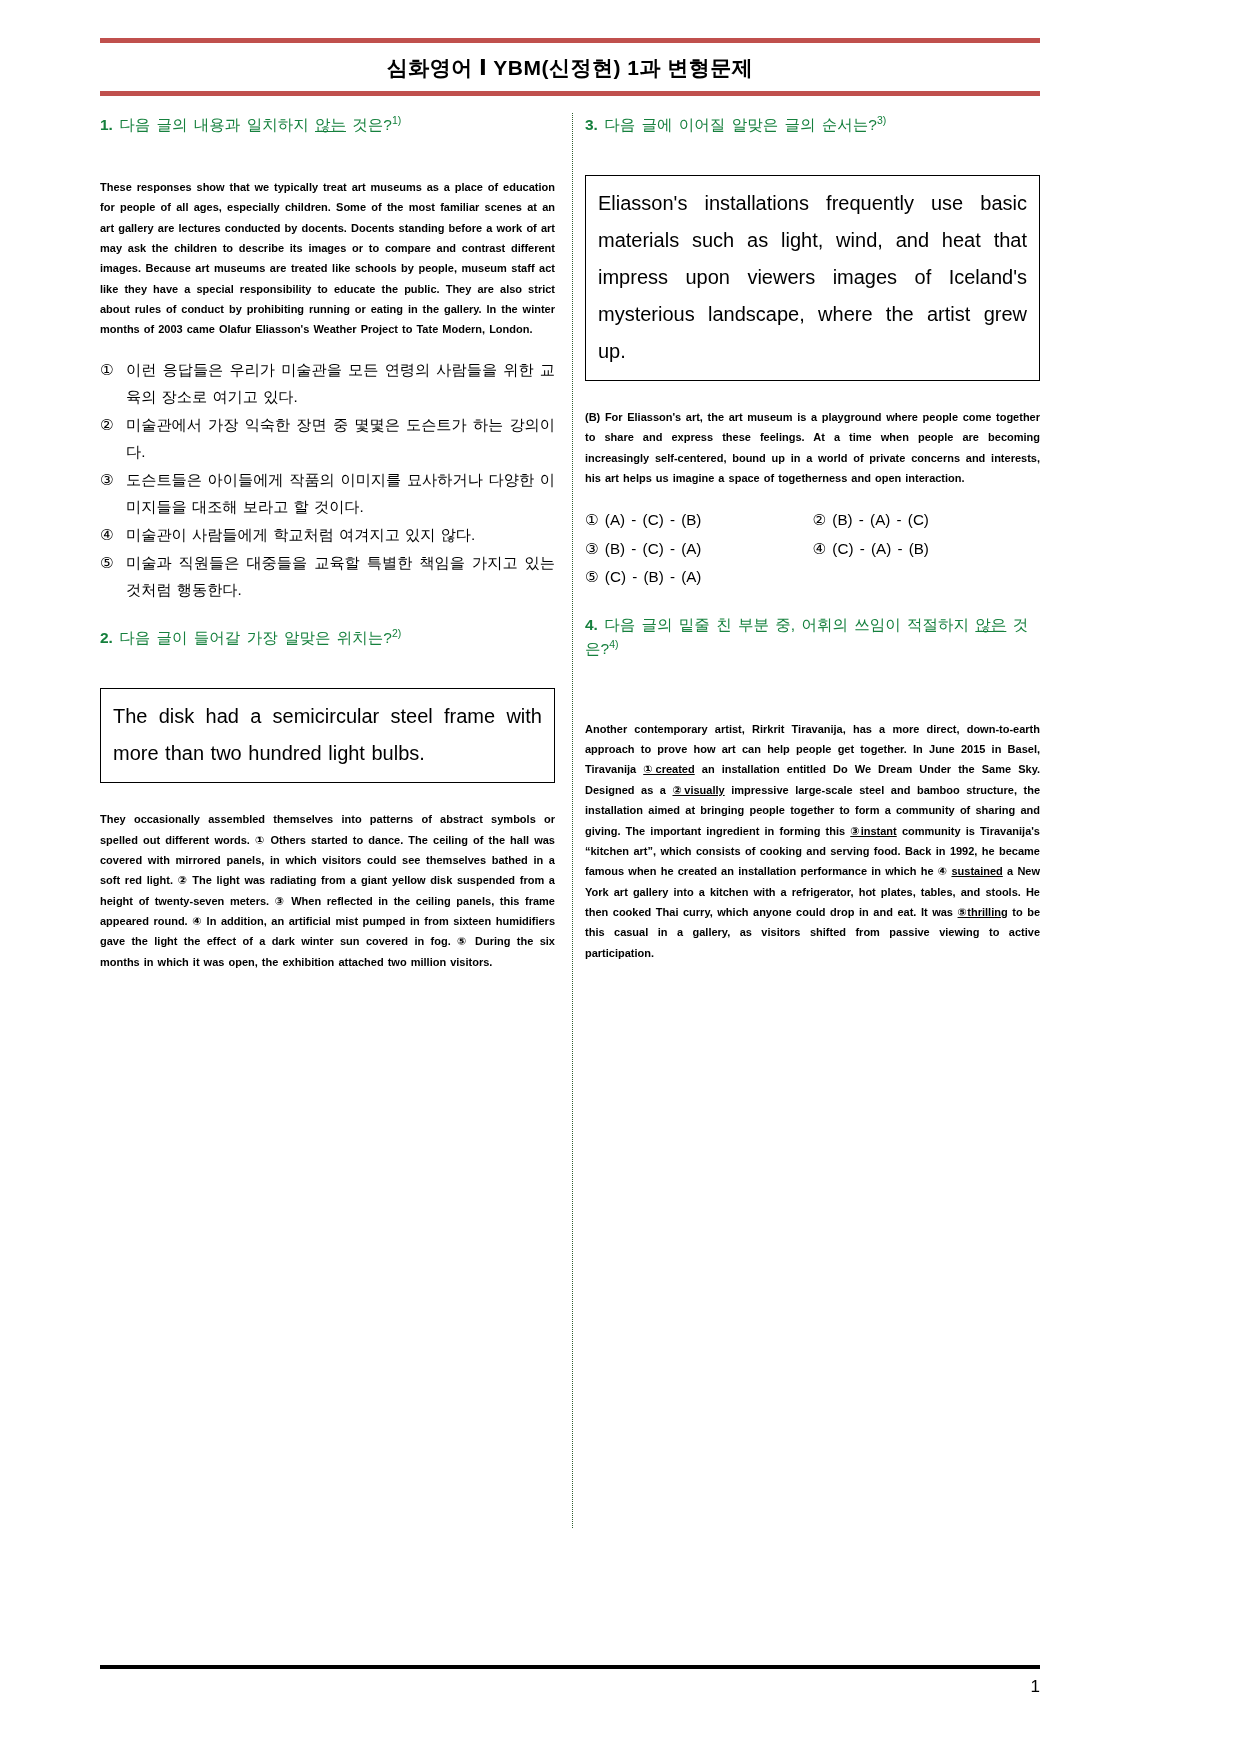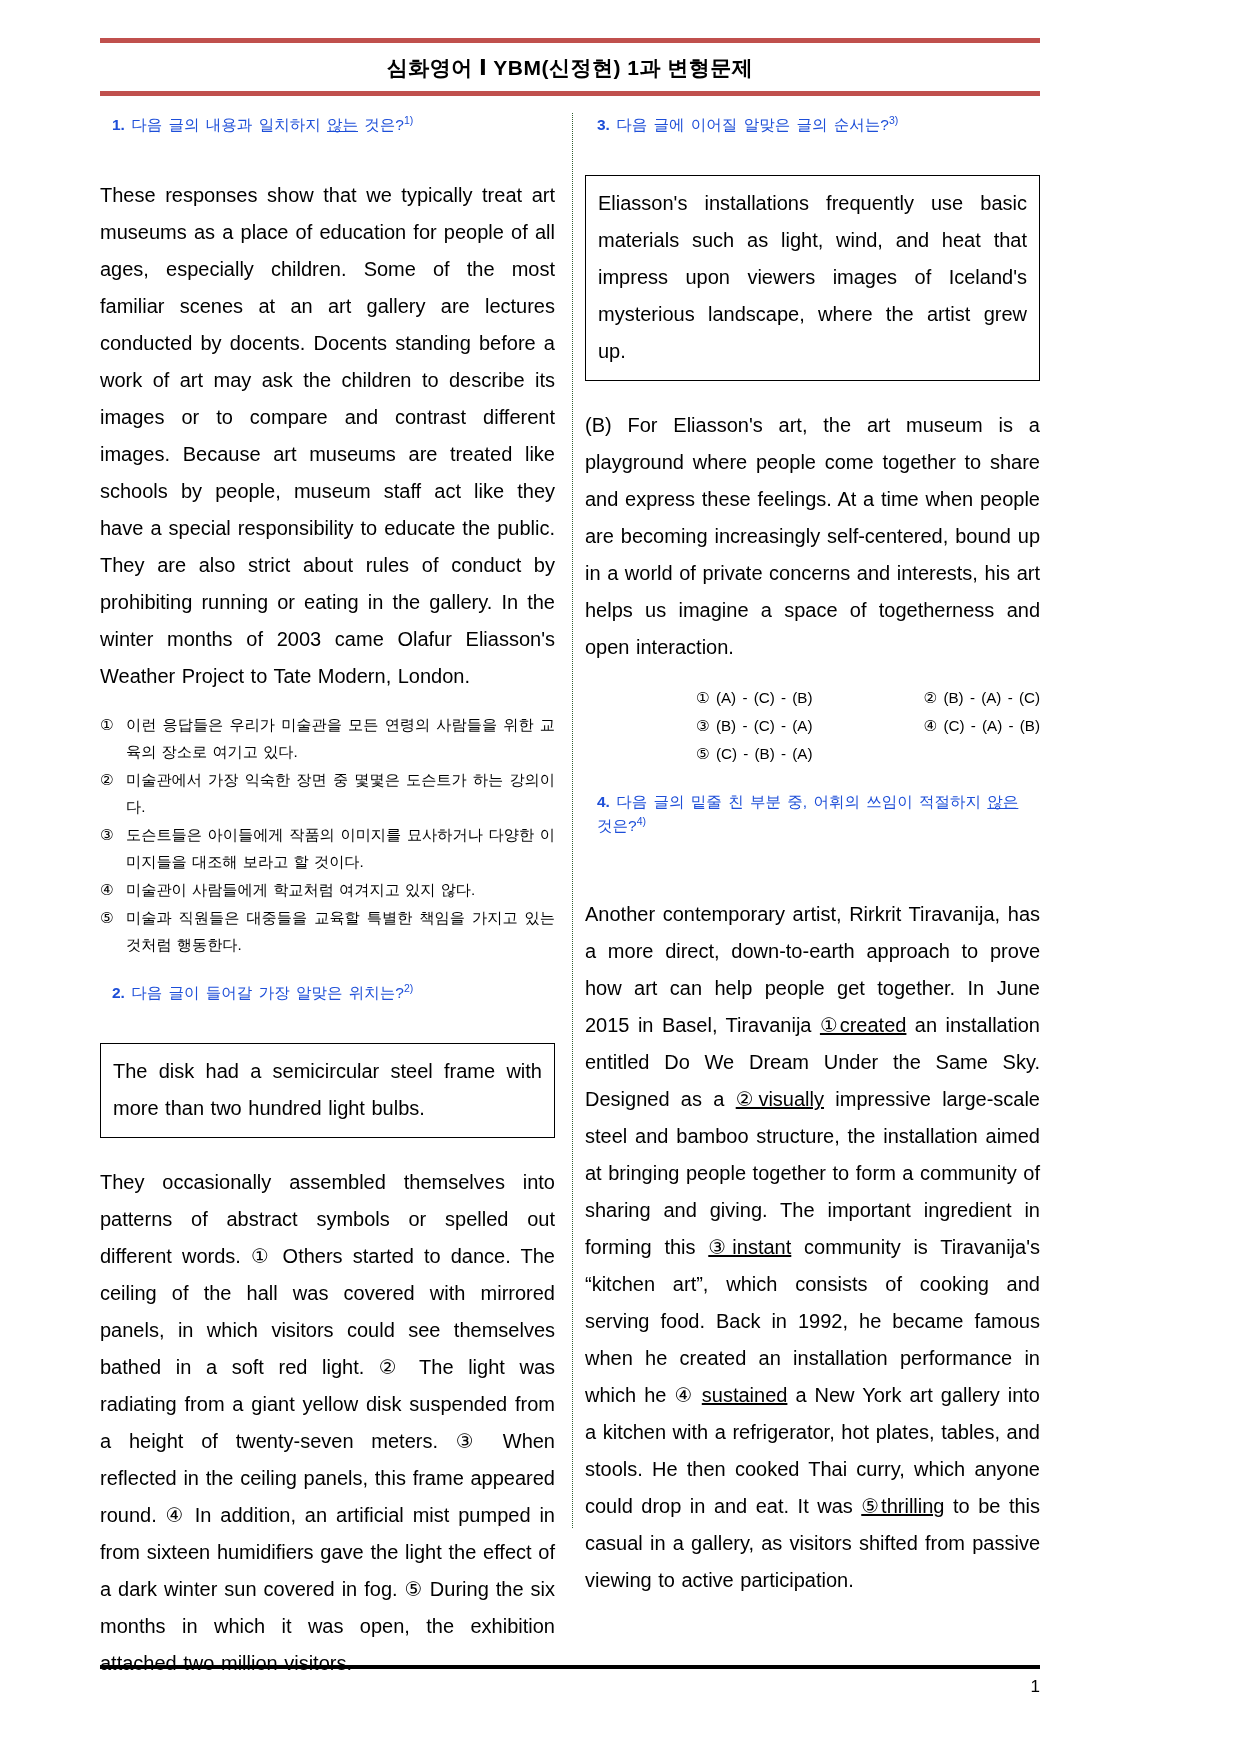--- a/index.html
+++ b/index.html
@@ -71,40 +71,41 @@
     top: 0;
     width: 0;
     height: 1415px;
     border-left: 1px dotted #2f5e2f;
   }
 
   
   .q-head {
     font-size: 15.5px;
     line-height: 1.55;
-    margin: 0 0 6px 12px;
+    margin: 0 0 6px 0;
     word-spacing: 2px;
-    color: #1d4ed8;
+    color: #15803d;
   }
   .q-head .qnum { font-weight: bold; }
   .u { text-decoration: underline; }
   .sup {
     font-size: 10.5px;
     vertical-align: super;
     line-height: 0;
   }
 
   p.body-en {
-    font-size: 20px;
+    font-size: 11px;
     line-height: 1.85;
     text-align: justify;
     text-align-last: left;
     margin: 0 0 14px 0;
     word-spacing: 1px;
     hyphens: none;
+    font-weight: bold;
   }
   p.body-en.tight { margin-bottom: 0; margin-top: 18px; }
 
   .passage-box {
     border: 1px solid #000;
     padding: 9px 12px 10px 12px;
     margin: 10px 0 14px 0;
     box-sizing: border-box;
   }
   .passage-box p {
@@ -135,21 +136,20 @@
   ul.choices-ko li .marker {
     position: absolute;
     left: 0;
     top: 0;
   }
 
   
   .choices-grid {
     margin: 18px 0 0 0;
     width: 100%;
-    text-align: right;
   }
   .choices-grid .row {
     display: flex;
     line-height: 1.85;
     font-size: 15.2px;
   }
   .choices-grid .cell {
     width: 50%;
     word-spacing: 2px;
   }

